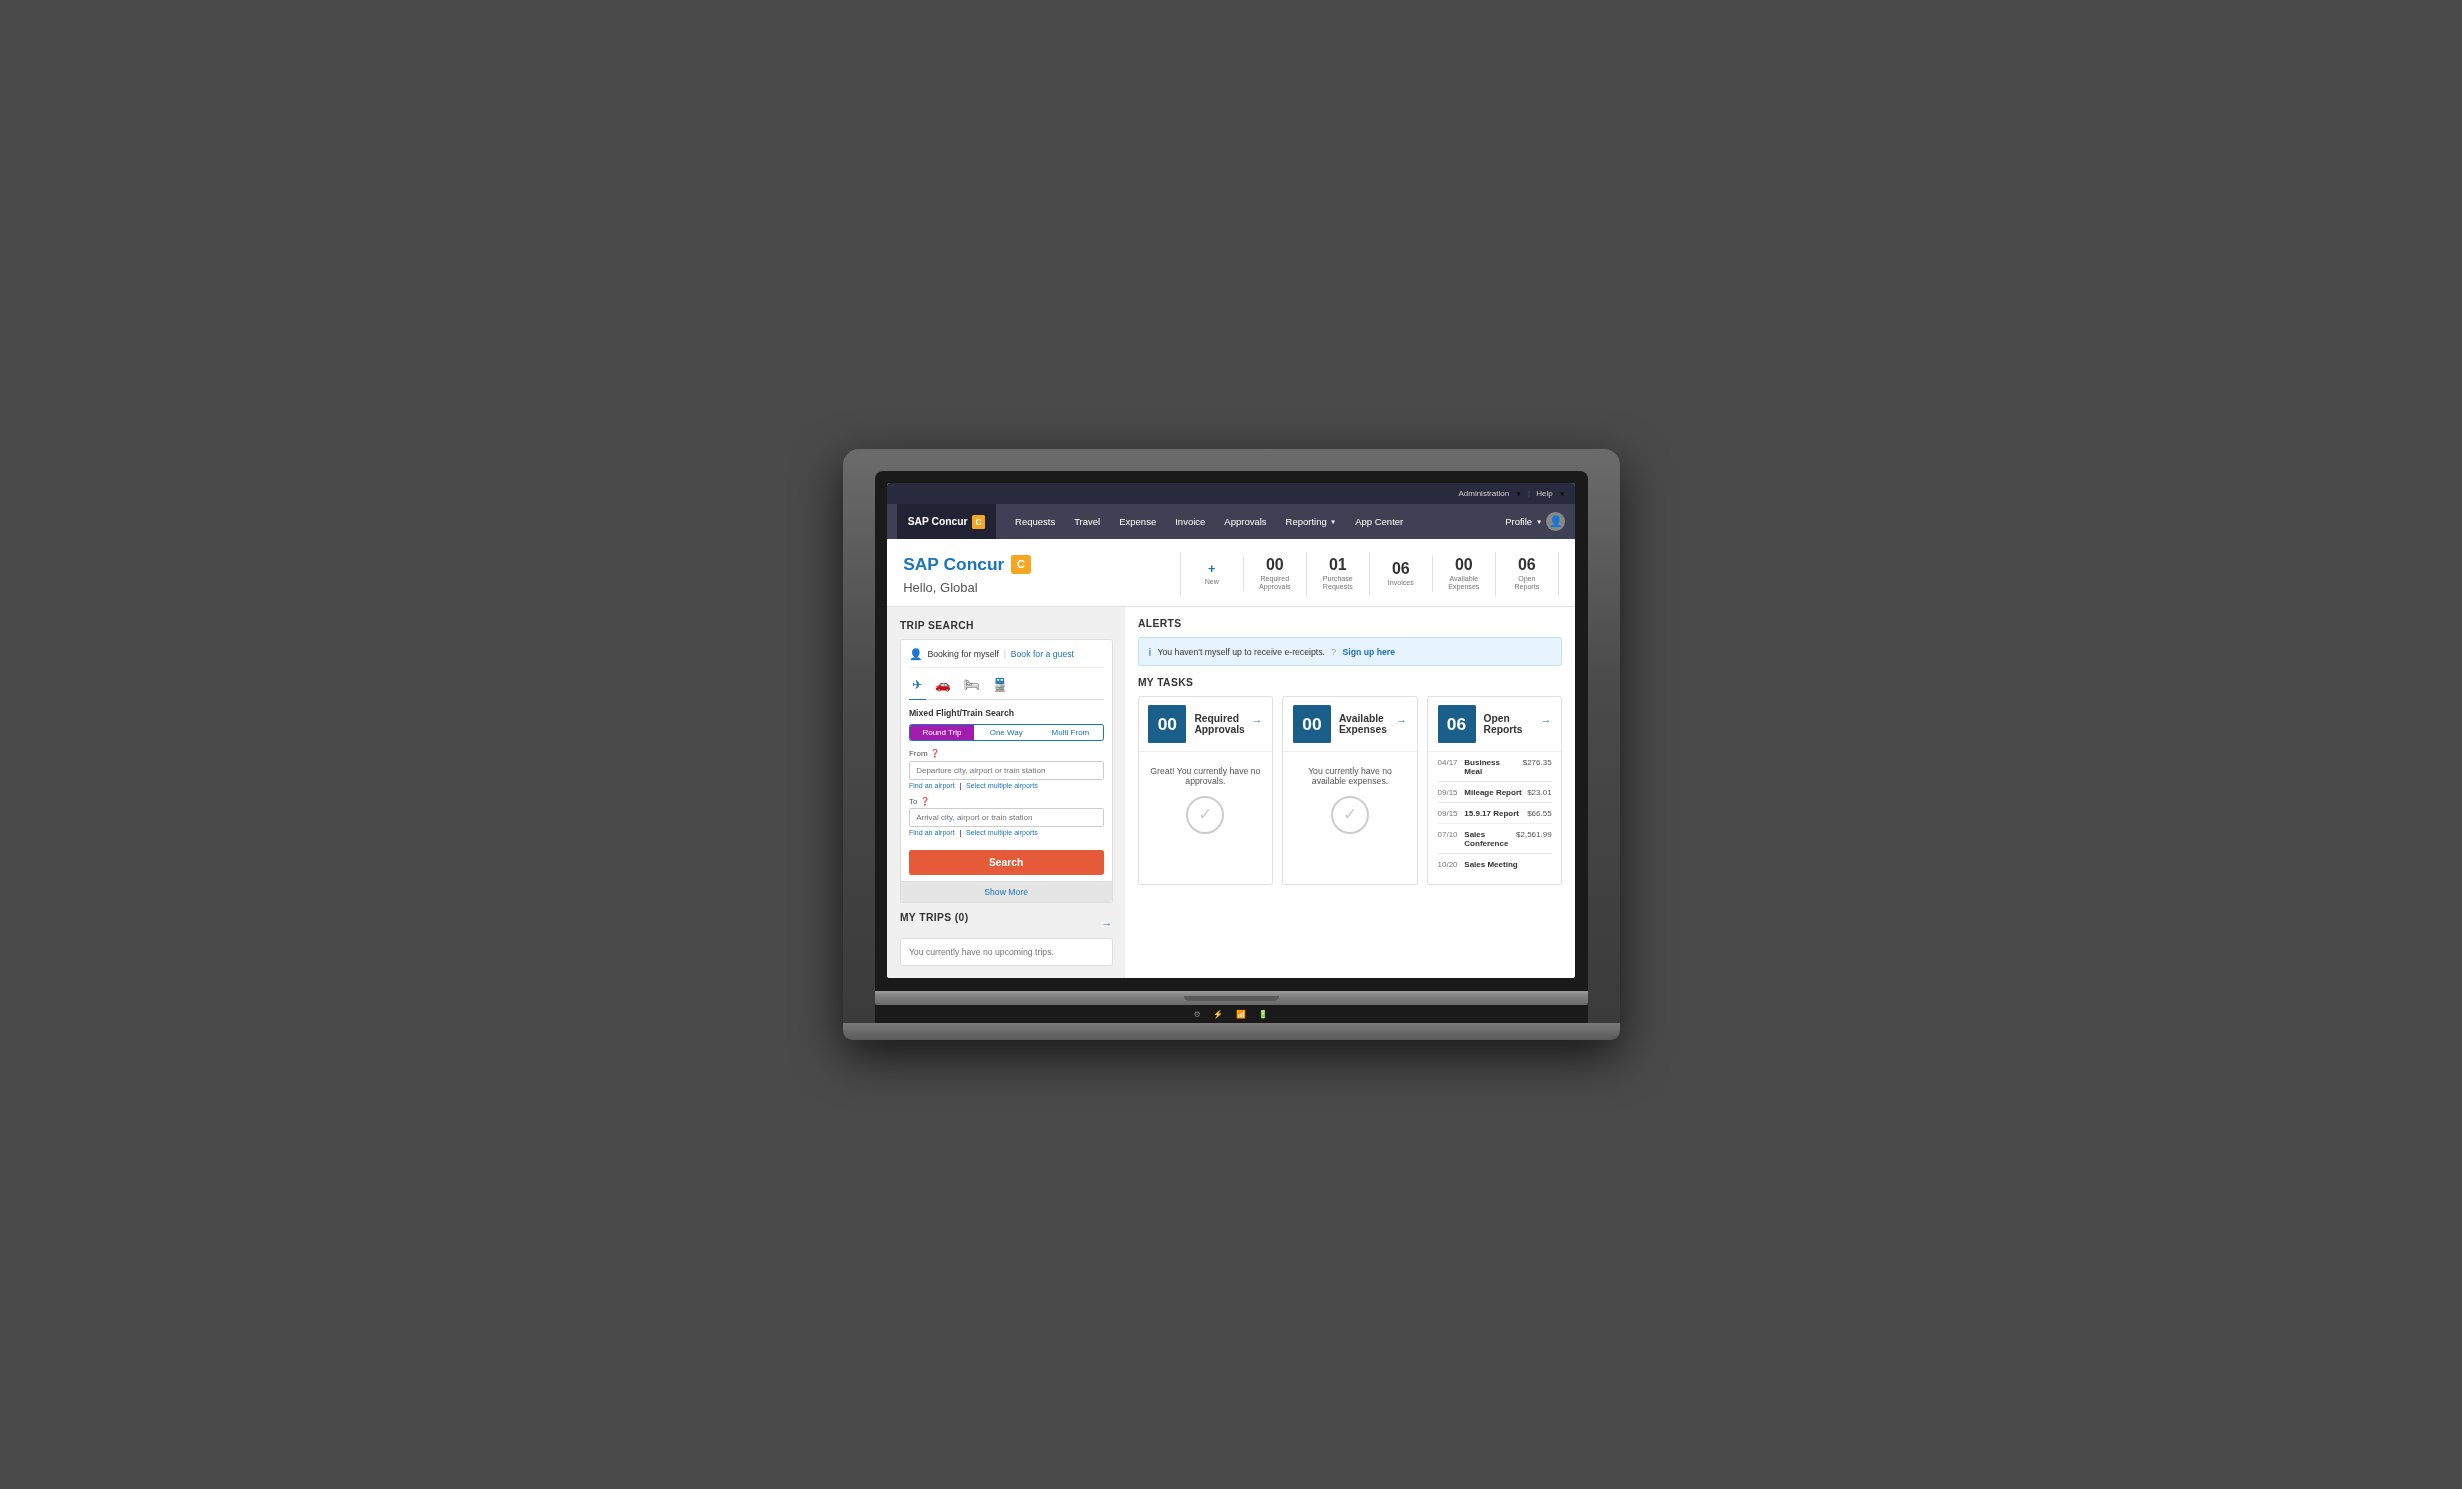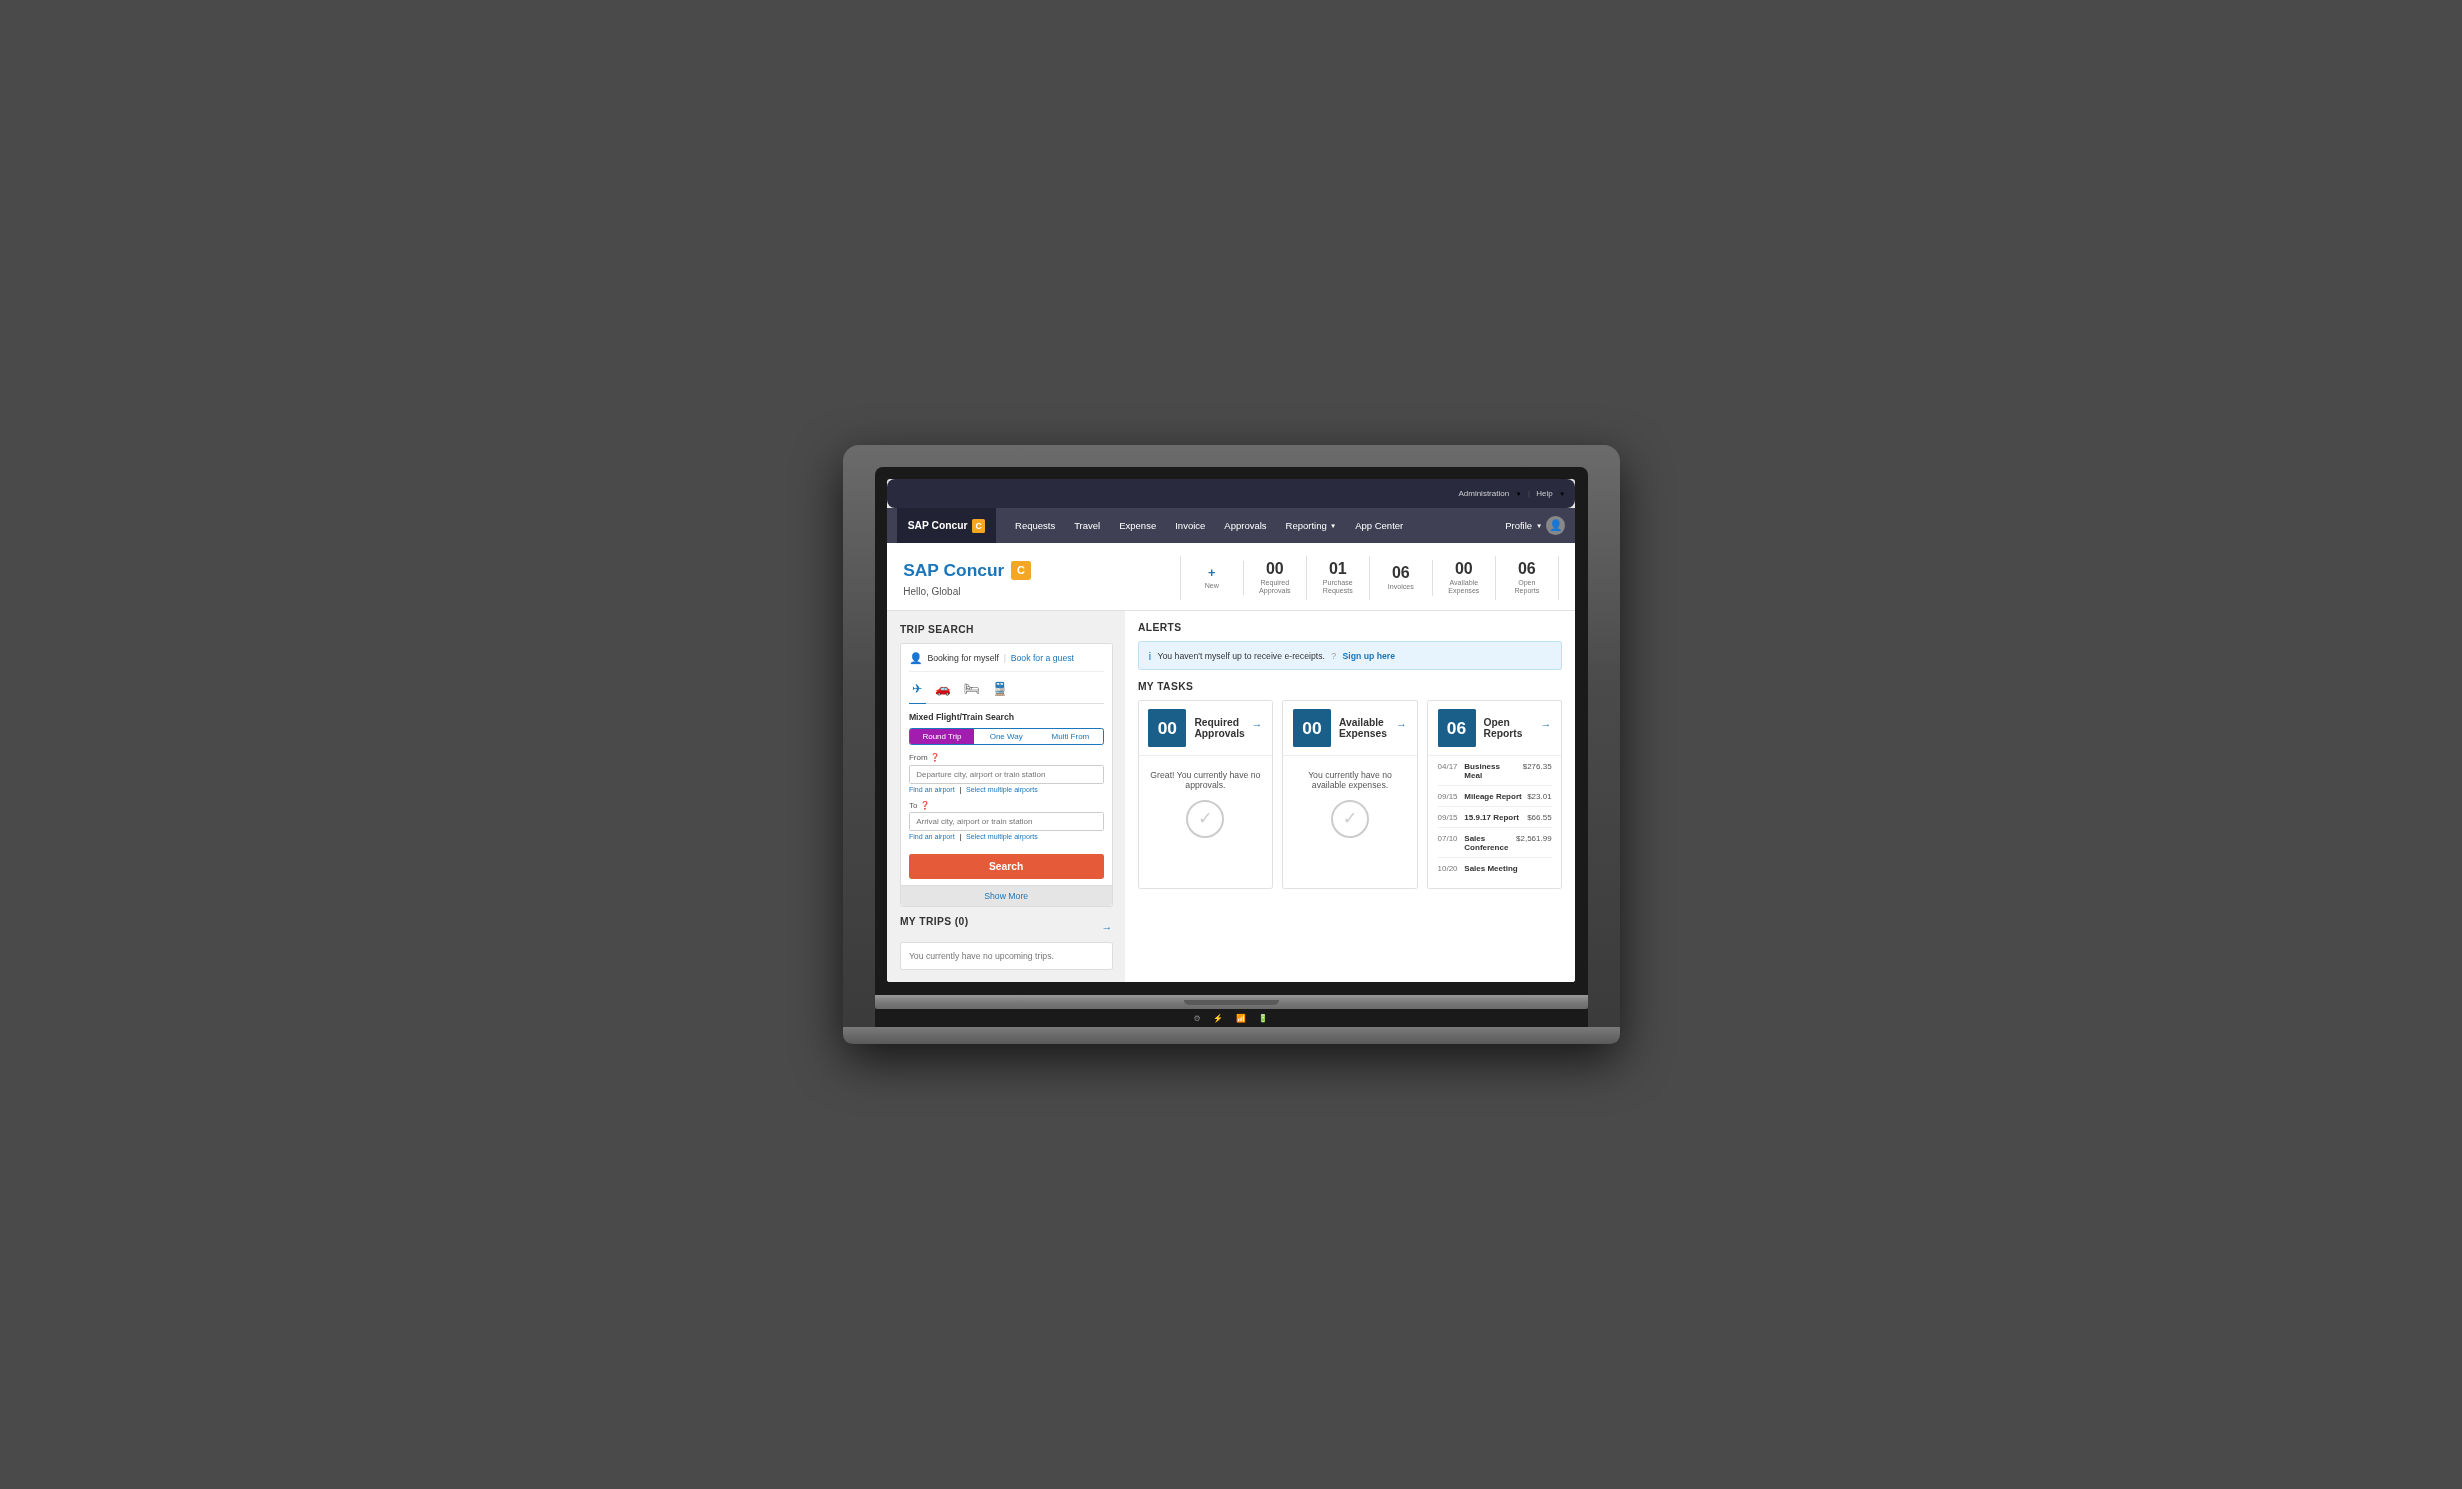--- a/index.html
+++ b/index.html
@@ -164,21 +164,21 @@
       background: #f5a623;
       color: white;
       font-weight: bold;
       font-size: 11px;
       padding: 3.2px 6.3px;
       border-radius: 2.4px;
     }
 
     .greeting {
       color: #555;
-      font-size: 10px;
+      font-size: 13px;
       margin-top: 1.6px;
     }
 
     .stats-bar {
       display: flex;
       align-items: center;
       gap: 0;
       border-left: 0.8px solid #e0e0e0;
     }
 
@@ -601,28 +601,27 @@
     }
 
     .taskbar-icon {
       color: #888;
       font-size: 8px;
     }
 
     
     .admin-bar {
       background: #2a2a3e;
-      height: 29px;
+      height: 21px;
       display: flex;
       align-items: center;
       justify-content: flex-end;
       padding: 0 9.5px;
       gap: 6.3px;
       font-size: 8px;
-      border-radius: 8px;
     }
 
     .admin-link {
       color: #ccc;
       text-decoration: none;
       cursor: pointer;
     }
 
     .admin-sep {
       color: #555;

